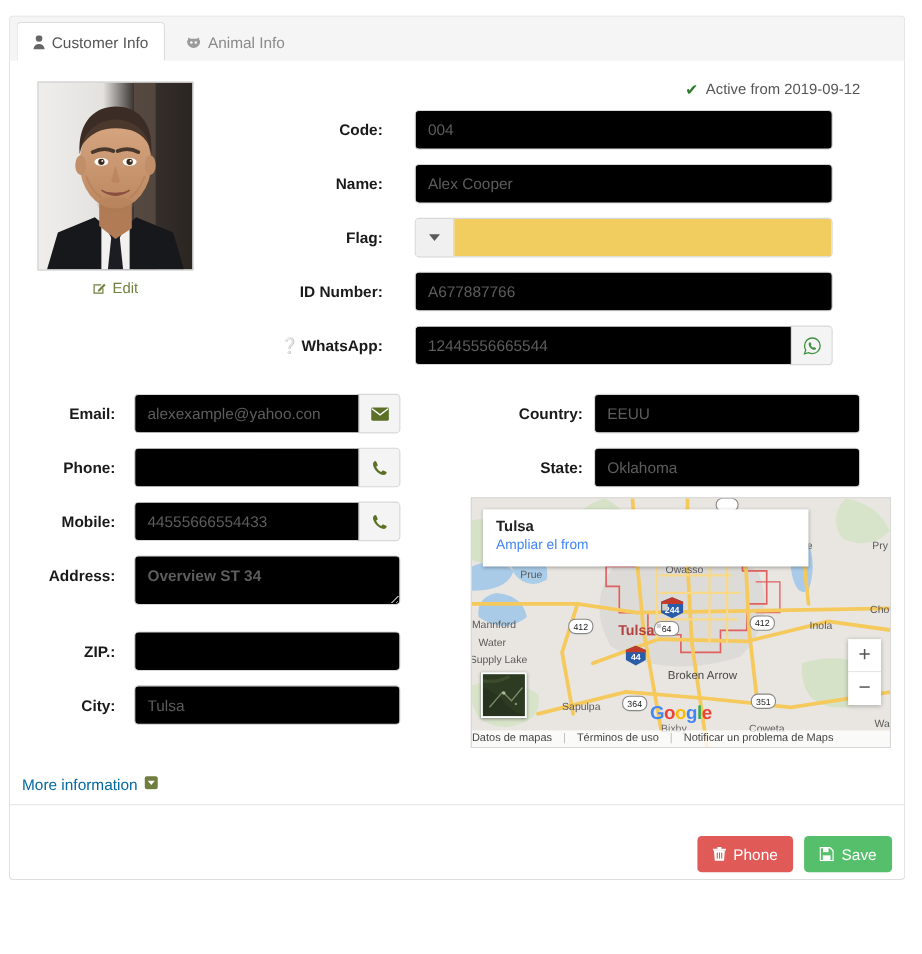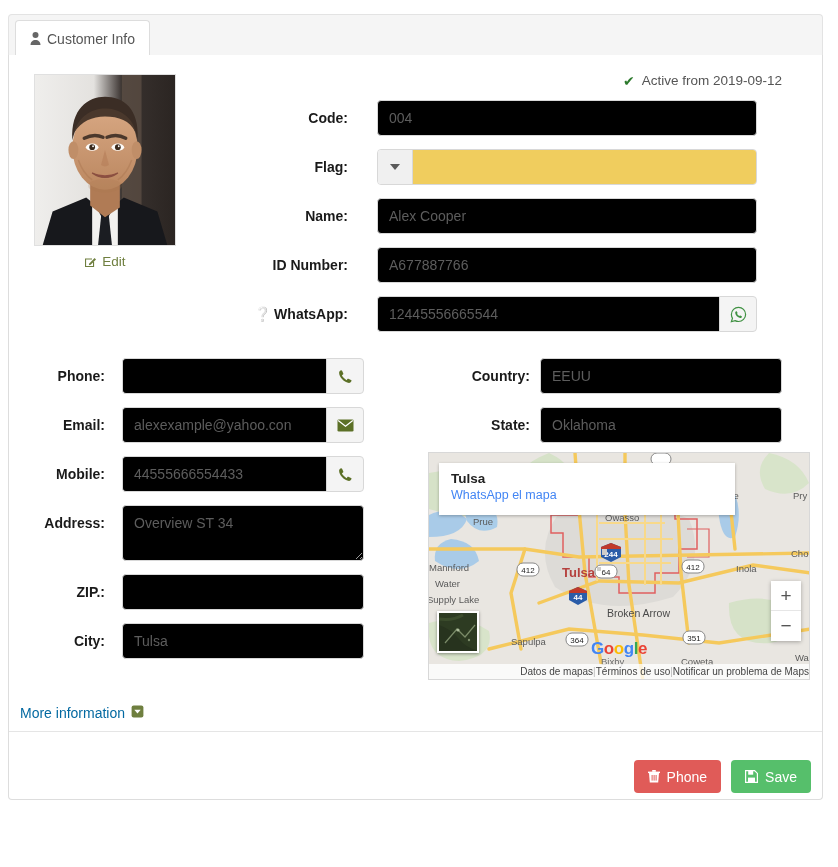--- a/index.html
+++ b/index.html
@@ -86,21 +86,21 @@
 
   input.tx, textarea.tx {
     width: 100%; height: 36px;
     border: 1px solid #d8d8d8; border-radius: 4px;
     background: #000000;
     font-family: "Liberation Sans", sans-serif;
     font-size: 14px; color: #5d5d5d;
     padding: 0 11px;
     outline: none;
   }
-  textarea.tx { height: 56px; padding: 8px 11px; resize: vertical; line-height: 1.3; }
+  textarea.tx { height: 45px; padding: 8px 11px; resize: vertical; line-height: 1.3; font-weight: bold; }
 
   
   .flagrow { display: flex; height: 36px; width: 380px; border-radius: 4px; overflow: hidden; border:1px solid #d8d8d8; }
   .flagcaret {
     width: 35px; background: #f0f0f0;
     border-right: 1px solid #d8d8d8;
     display:flex; align-items:center; justify-content:center;
     cursor: pointer;
   }
   .caret-tri { width:0;height:0;border-left:5px solid transparent;border-right:5px solid transparent;border-top:6px solid #5a5a5a; }
@@ -168,21 +168,21 @@
     border: 2px solid #fff; box-shadow: 0 1px 3px rgba(0,0,0,.4);
     background: #2e3d24; overflow: hidden;
   }
   .gglogo {
     position: absolute; left: 50%; transform: translateX(-50%); bottom: 20px;
     font-size: 17px; font-weight: bold; letter-spacing: -0.4px;
     font-family: "Liberation Sans", sans-serif;
   }
   .attrib {
     position: absolute; left: 0; right: 0; bottom: 0; height: 15px;
-    display: flex; align-items: center; justify-content: flex-end; 
+    display: flex; align-items: center; justify-content: flex-start; gap: 10px;
     font-size: 10px; color: #444; background: rgba(255,255,255,.78);
   }
   .attrib span { white-space: nowrap; cursor: pointer; }
   .attrib .sep { color: #bbb; cursor: default; }
 
   
   .moreinfo {
     position: absolute; left: 20px; top: 705px;
     font-size: 14px; color: #0369a1; cursor: pointer;
     display:flex; align-items:center; gap: 6px;
@@ -220,20 +220,30 @@
 
   <div class="tabbar">
     <div class="tab active" style="left:6px;">
       <span class="tab-ico">
         <svg width="11" height="13" viewBox="0 0 11 13">
             <circle cx="5.5" cy="3" r="3" fill="#666"></circle>
             <path d="M0.5 13c0-3 2.2-5 5-5s5 2 5 5z" fill="#666"></path>
           </svg>
       </span>
       <span>Customer Info</span>
+    </div>
+    <div class="tab" style="left:145px;">
+      <span class="tab-ico">
+        <svg width="14" height="12" viewBox="0 0 14 12">
+          <path d="M2 3 L2 1 L4.2 2.2 L9.8 2.2 L12 1 L12 3 C13.2 4 13.2 6.4 12 8 C10.6 10 8.8 10.6 7 10.6 C5.2 10.6 3.4 10 2 8 C0.8 6.4 0.8 4 2 3 Z" fill="#9b9b9b"></path>
+          <circle cx="5" cy="5.6" r="1.1" fill="#fff"></circle>
+            <circle cx="9" cy="5.6" r="1.1" fill="#fff"></circle>
+        </svg>
+      </span>
+      <span>Animal Info</span>
     </div>
   </div>
 
   <div class="panel"></div>
 
   <div class="active-status">
     <span class="check">✔</span>
     <span>Active from 2019-09-12</span>
   </div>
 
@@ -306,35 +316,35 @@
   <div class="topform">
 
     <div class="frow">
       <label class="flabel">Code:</label>
       <div class="fctrl">
         <input class="tx" type="text" value="004" style="">
       </div>
     </div>
 
     <div class="frow">
+      <label class="flabel">Name:</label>
+      <div class="fctrl">
+        <input class="tx" type="text" value="Alex Cooper" style="">
+      </div>
+    </div>
+
+    <div class="frow">
       <label class="flabel">Flag:</label>
       <div class="fctrl">
         <div class="flagrow">
           <div class="flagcaret">
               <span class="caret-tri"></span>
             </div>
           <div class="flagcolor"></div>
         </div>
-      </div>
-    </div>
-
-    <div class="frow">
-      <label class="flabel">Name:</label>
-      <div class="fctrl">
-        <input class="tx" type="text" value="Alex Cooper" style="">
       </div>
     </div>
 
     <div class="frow">
       <label class="flabel">ID Number:</label>
       <div class="fctrl">
         <input class="tx" type="text" value="A677887766" style="">
       </div>
     </div>
 
@@ -353,42 +363,42 @@
           </div>
         </div>
       </div>
     </div>
 
   </div>
 
   <div class="lower">
 
     <div class="lrow">
-      <label class="llabel">Phone:</label>
-      <div class="lctrl">
-        <div class="igroup">
-          <input class="tx" type="text" value="" style="">
-          <div class="iaddon">
-            <svg width="15" height="15" viewBox="0 0 15 15">
-              <path d="M3.2 1.2 C2.2 1.4 1.2 2.4 1.1 3.5 C.9 7.9 6.4 13.8 11 13.9 c1.2 0 2.3-1 2.5-2.1 .1-.4-.1-.8-.5-.9 l-2.6-1.1 c-.4-.2-.8 0-1 .3 l-.7 1.1 C7 10.5 4.6 8.1 3.9 6.3 l1.1-.7 c.3-.2 .5-.6 .3-1 L4.2 1.9 C4 1.5 3.6 1.2 3.2 1.2 Z" fill="#5c7027"></path>
-            </svg>
-          </div>
-        </div>
-      </div>
-    </div>
-
-    <div class="lrow">
       <label class="llabel">Email:</label>
       <div class="lctrl">
         <div class="igroup">
           <input class="tx" type="text" value="alexexample@yahoo.con" style="">
           <div class="iaddon">
             <svg width="17" height="13" viewBox="0 0 17 13">
               <rect x="0.5" y="0.5" width="16" height="12" rx="1.3" fill="#5c7027"></rect>
               <path d="M1.2 1.6 L8.5 7.2 L15.8 1.6" fill="none" stroke="#fff" stroke-width="1.25"></path>
+            </svg>
+          </div>
+        </div>
+      </div>
+    </div>
+
+    <div class="lrow">
+      <label class="llabel">Phone:</label>
+      <div class="lctrl">
+        <div class="igroup">
+          <input class="tx" type="text" value="" style="">
+          <div class="iaddon">
+            <svg width="15" height="15" viewBox="0 0 15 15">
+              <path d="M3.2 1.2 C2.2 1.4 1.2 2.4 1.1 3.5 C.9 7.9 6.4 13.8 11 13.9 c1.2 0 2.3-1 2.5-2.1 .1-.4-.1-.8-.5-.9 l-2.6-1.1 c-.4-.2-.8 0-1 .3 l-.7 1.1 C7 10.5 4.6 8.1 3.9 6.3 l1.1-.7 c.3-.2 .5-.6 .3-1 L4.2 1.9 C4 1.5 3.6 1.2 3.2 1.2 Z" fill="#5c7027"></path>
             </svg>
           </div>
         </div>
       </div>
     </div>
 
     <div class="lrow">
       <label class="llabel">Mobile:</label>
       <div class="lctrl">
         <div class="igroup">
@@ -535,21 +545,21 @@
           <text x="366" y="208">Wago</text>
         </g>
         <text x="133" y="124" font-family="Liberation Sans, sans-serif" font-size="13" font-weight="bold" fill="#b5413e">Tulsa</text>
         <rect x="168" y="114" width="4" height="4" fill="#cfcdc9"></rect>
         <rect x="173" y="96" width="5" height="6" fill="#cfcdc9"></rect>
       </svg>
     </div>
 
     <div class="infobox">
       <div class="t1">Tulsa</div>
-      <div class="t2">WhatsApp el mapa</div>
+      <div class="t2">Ampliar el from</div>
     </div>
 
     <div class="zoomctl">
       <div class="zp">+</div>
       <div>−</div>
     </div>
 
     <div class="satthumb">
       <svg width="42" height="42" viewBox="0 0 42 42">
         <rect width="42" height="42" fill="#2d3b22"></rect>

